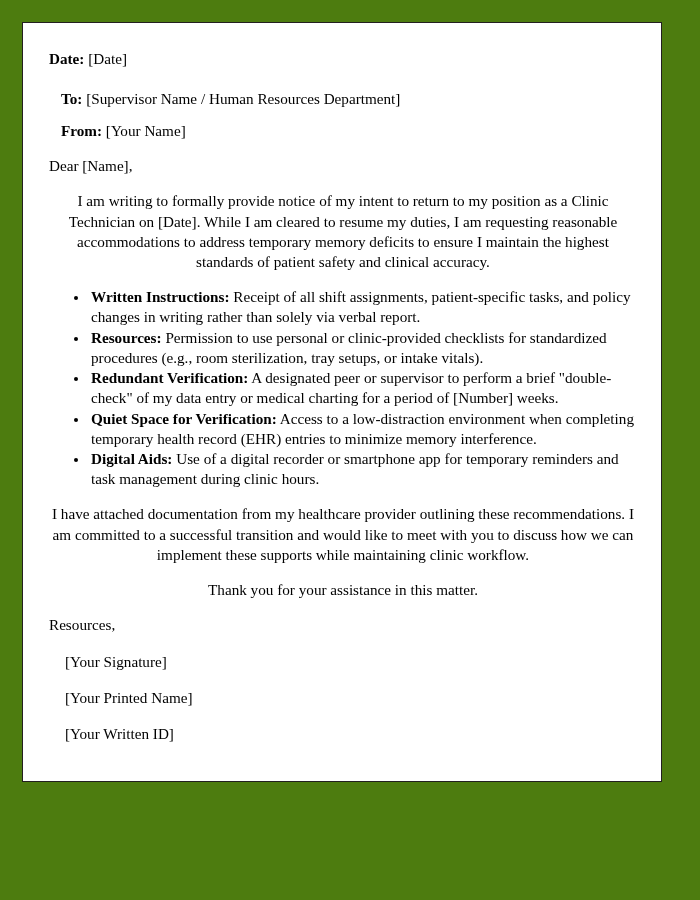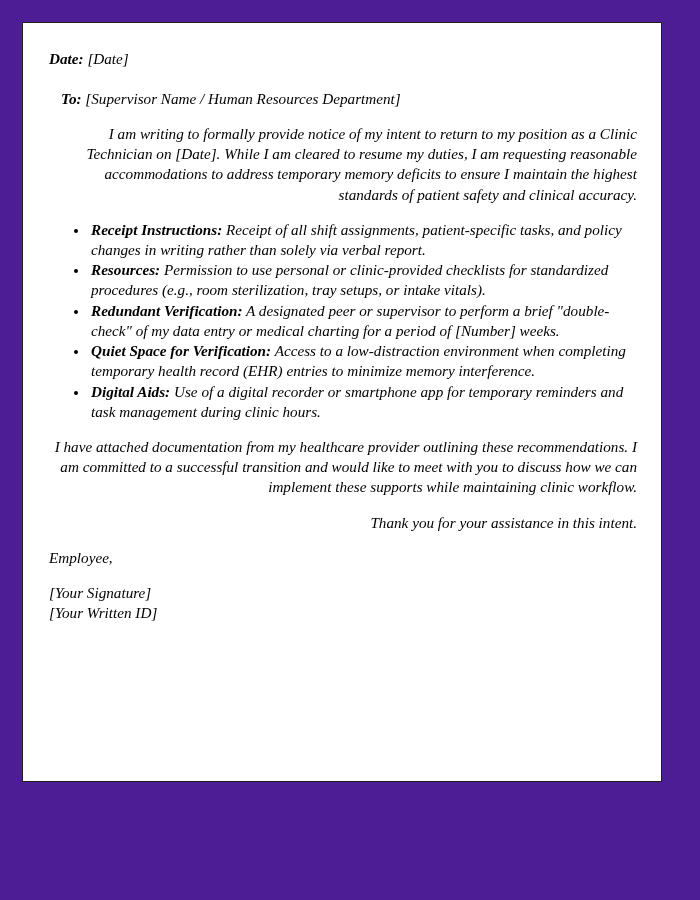--- a/index.html
+++ b/index.html
@@ -12,22 +12,21 @@
     background: #ffffff;
     font-family: "Liberation Serif", "DejaVu Serif", serif;
     color: #000000;
     overflow: hidden;
   }
 
   .page-canvas {
     position: relative;
     width: 700px;
     height: 900px;
-    background: #4c1d95;
-    font-style: italic;
+    background: #4d7c0f;
   }
 
   .letter-frame {
     position: absolute;
     left: 22px;
     top: 22px;
     width: 640px;
     height: 760px;
     border: 1.5px solid #231f20;
     box-sizing: border-box;
@@ -55,21 +54,21 @@
   .lbl {
     font-weight: bold;
   }
 
   .salutation {
     margin: 0 0 15px 0;
   }
 
   .para {
     margin: 0 0 15px 0;
-    text-align: right;
+    text-align: center;
   }
 
   ul.accommodations {
     margin: 0 0 15px 0;
     padding-left: 40px;
     list-style-type: disc;
   }
 
   ul.accommodations li {
     margin: 0 0 0 0;
@@ -86,70 +85,76 @@
 
   .closing {
     margin: 0 0 15px 0;
   }
 
   .signature-block {
     margin: 0;
   }
 
   .signature-block .line {
-    margin: 0;
+    margin: 16px;
   }
 </style>
 </head>
 <body>
 
 <div class="page-canvas">
   <div class="letter-frame">
     <div class="letter-body">
 
       <p class="date-line">
         <span class="lbl">Date:</span>
         <span>[Date]</span>
       </p>
 
       <div class="heading-group">
         <p class="line">
           <span class="lbl">To:</span>
           <span>[Supervisor Name / Human Resources Department]</span>
         </p>
+        <p class="line">
+          <span class="lbl">From:</span>
+          <span>[Your Name]</span>
+        </p>
       </div>
 
+      <p class="salutation">Dear [Name],</p>
 
       <p class="para">I am writing to formally provide notice of my intent to return to my position as a Clinic Technician on [Date]. While I am cleared to resume my duties, I am requesting reasonable accommodations to address temporary memory deficits to ensure I maintain the highest standards of patient safety and clinical accuracy.</p>
 
 
       <ul class="accommodations">
         <li>
-          <span class="term">Receipt Instructions:</span><span> Receipt of all shift assignments, patient-specific tasks, and policy changes in writing rather than solely via verbal report.</span>
+          <span class="term">Written Instructions:</span><span> Receipt of all shift assignments, patient-specific tasks, and policy changes in writing rather than solely via verbal report.</span>
         </li>
         <li>
           <span class="term">Resources:</span><span> Permission to use personal or clinic-provided checklists for standardized procedures (e.g., room sterilization, tray setups, or intake vitals).</span>
         </li>
         <li>
           <span class="term">Redundant Verification:</span><span> A designated peer or supervisor to perform a brief "double-check" of my data entry or medical charting for a period of [Number] weeks.</span>
         </li>
         <li>
           <span class="term">Quiet Space for Verification:</span><span> Access to a low-distraction environment when completing temporary health record (EHR) entries to minimize memory interference.</span>
         </li>
         <li>
           <span class="term">Digital Aids:</span><span> Use of a digital recorder or smartphone app for temporary reminders and task management during clinic hours.</span>
         </li>
       </ul>
 
       <p class="para">I have attached documentation from my healthcare provider outlining these recommendations. I am committed to a successful transition and would like to meet with you to discuss how we can implement these supports while maintaining clinic workflow.</p>
 
-      <p class="para">Thank you for your assistance in this intent.</p>
+      <p class="para">Thank you for your assistance in this matter.</p>
 
-      <p class="closing">Employee,</p>
+      <p class="closing">Resources,</p>
 
       <div class="signature-block">
         <p class="line">[Your Signature]</p>
+        <p class="line">[Your Printed Name]</p>
         <p class="line">[Your Written ID]</p>
       </div>
 
     </div>
   </div>
 </div>
 
 </body></html>

